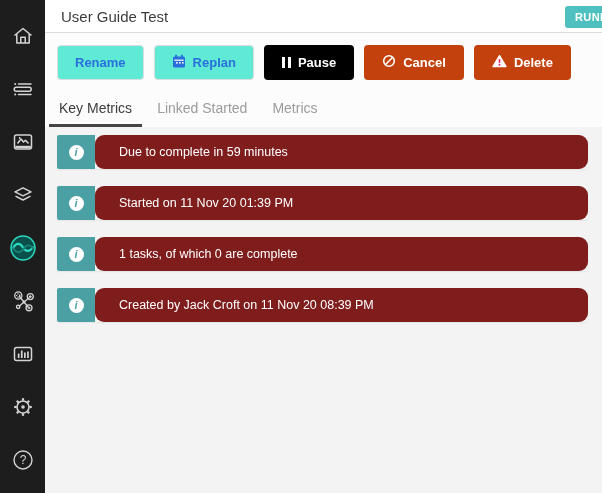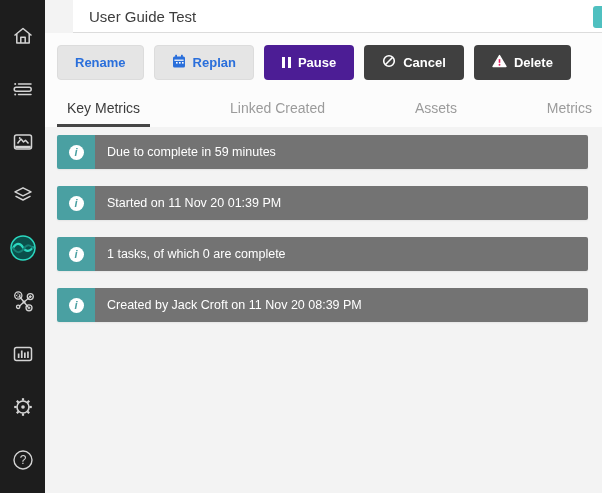--- a/index.html
+++ b/index.html
@@ -28,21 +28,20 @@
 
   
   .main { position: absolute; left: 45px; top: 0; width: 557px; height: 493px; }
 
   .header {
     position: relative;
     height: 33px; background: #ffffff;
     border-bottom: 1px solid #dcdcdc;
     display: flex; align-items: center;
     padding: 4px 16px;
-    margin-left: 28px;
   }
   .page-title { font-size: 15px; color: #3d3d3d; }
   .status-badge {
     position: absolute; left: 520px; top: 6px;
     background: #4fc0c0; color: #ffffff;
     font-size: 11px; font-weight: bold; letter-spacing: .4px;
     padding: 5px 10px; border-radius: 3px;
     white-space: nowrap;
   }
 
@@ -55,32 +54,31 @@
     white-space: nowrap;
   }
   .btn {
     display: inline-flex; align-items: center; gap: 7px;
     font-family: "Liberation Sans", sans-serif;
     font-size: 13px; font-weight: bold;
     padding: 8px 17px; border-radius: 4px;
     border: 1px solid transparent;
     cursor: pointer; flex: 0 0 auto;
   }
-  .btn-default { background: #e5e5e5; border-color: #dcdcdc; color: #2a6fdb; }
-  .btn-warn    { background: #4c1d95; color: #ffffff; align-items: center; }
-  .btn-danger  { background: #404040; color: #ffffff; }
+  .btn-default { background: #5eead4; border-color: #dcdcdc; color: #2a6fdb; }
+  .btn-warn    { background: #000000; color: #ffffff; align-items: center; }
+  .btn-danger  { background: #c2410c; color: #ffffff; }
   .pause-bars { display: inline-flex; gap: 3px; }
   .pause-bars i { display: block; width: 3px; height: 11px; background: #fff; }
 
   
   .tabs {
     display: flex; gap: 5px;
-    padding-left: 12px;
+    padding-left: 4px;
     background: #fcfcfc;
-    justify-content: space-between;
   }
   .tab {
     font-size: 14px; color: #9b9b9b;
     padding: 9px 10px 8px 10px;
     border-bottom: 3px solid transparent;
     cursor: pointer; white-space: nowrap;
   }
   .tab.active { color: #3c3c3c; border-bottom-color: #454545; }
 
   
@@ -99,24 +97,25 @@
     background: #4aa0a2;
     display: flex; align-items: center; justify-content: center;
   }
   .info-dot {
     width: 15px; height: 15px; border-radius: 50%;
     background: #ffffff; color: #4aa0a2;
     font-size: 11px; font-weight: bold; font-style: italic;
     display: flex; align-items: center; justify-content: center;
   }
   .metric-body {
-    flex: 1; background: #737373; color: #ffffff;
+    flex: 1; background: #7f1d1d; color: #ffffff;
     font-size: 12.5px;
     display: flex; align-items: center;
-    padding-left: 12px;
+    padding-left: 24px;
+    border-radius: 9px;
   }
 </style>
 </head>
 <body>
 
 <div class="app">
 
   <nav class="sidebar">
     <div class="side-item">
       <span>
@@ -274,22 +273,21 @@
               <circle cx="7.5" cy="10.8" r="0.95" fill="#e8185d"></circle>
             </svg>
           </span>
           <span>Delete</span>
         </button>
 
       </div>
 
       <div class="tabs">
         <div class="tab active">Key Metrics</div>
-        <div class="tab">Linked Created</div>
-        <div class="tab">Assets</div>
+        <div class="tab">Linked Started</div>
         <div class="tab">Metrics</div>
       </div>
     </div>
 
     <div class="content">
 
       <div class="metric">
         <div class="metric-icon-cell">
           <span class="info-dot">i</span>
         </div>

